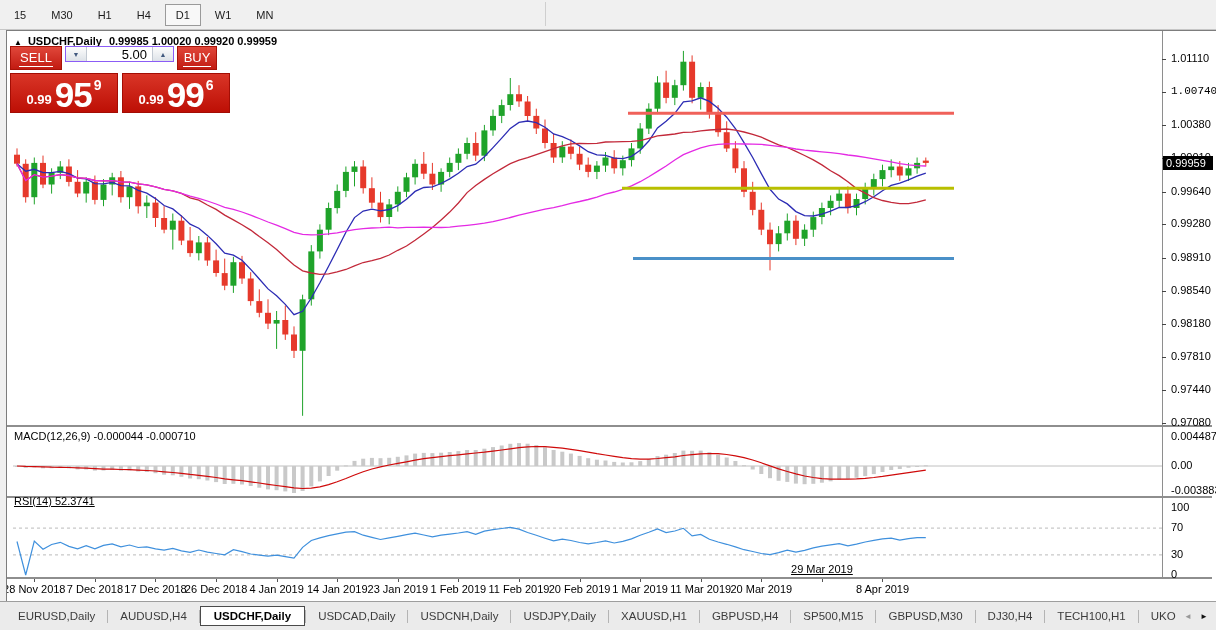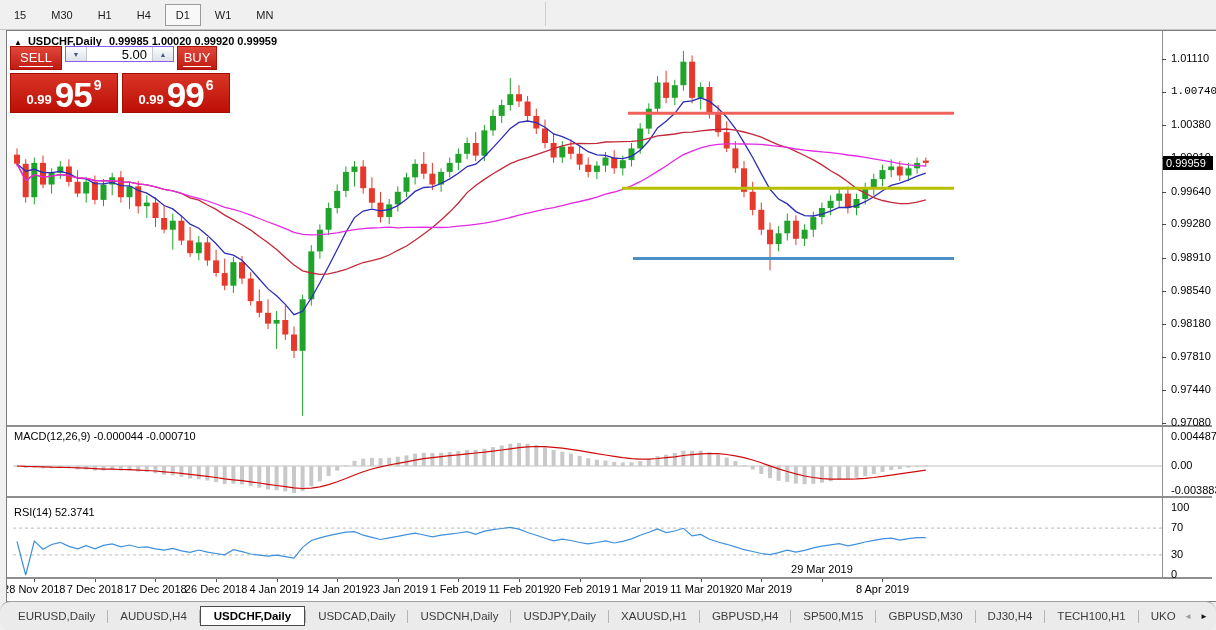--- a/index.html
+++ b/index.html
@@ -50,21 +50,21 @@
   
   .ax-label{position:absolute;font-size:11px;color:#000;white-space:nowrap;z-index:3;}
   .ax-tick{position:absolute;width:4px;height:1px;background:#444;z-index:3;}
   .date-label{position:absolute;font-size:11px;color:#000;transform:translateX(-50%);white-space:nowrap;z-index:3;}
   .date-tick{position:absolute;width:1px;height:3px;background:#555;z-index:3;}
   #price-tag{position:absolute;left:1156px;width:47px;height:14px;background:#000;color:#fff;
              font-size:11px;line-height:14px;padding-left:3px;z-index:4;}
   .ind-label{position:absolute;left:7px;font-size:11px;color:#000;z-index:4;}
 
   
-  #tab-bar{position:absolute;left:0;top:601px;width:1216px;height:29px;background:#ebebeb;border-top:1px solid #9e9e9e;border-radius:10px;}
+  #tab-bar{position:absolute;left:0;top:601px;width:1216px;height:29px;background:#ebebeb;border-top:1px solid #9e9e9e;}
   #tab-strip{position:absolute;left:6px;top:2px;right:38px;height:24px;display:flex;align-items:center;
              overflow:hidden;white-space:nowrap;}
   .sym-tab{font-size:11.5px;color:#3c3c3c;padding:3px 12px;cursor:pointer;flex:0 0 auto;}
   .sym-tab.active{background:#fff;border:1px solid #4a4a4a;color:#000;font-weight:bold;padding:3px 13px;}
   .tab-div{width:1px;height:13px;background:#b4b4b4;flex:0 0 auto;}
   #tab-arrows{position:absolute;right:4px;top:7px;display:flex;z-index:2;}
   .tab-arr{width:16px;height:15px;display:flex;align-items:center;justify-content:center;
            font-size:8px;cursor:pointer;}
   .tab-arr.left{color:#999;}
   .tab-arr.right{color:#111;}
@@ -488,21 +488,21 @@
         <div class="ax-label" style="left: 1164px; top: 399px;">0.004487</div>
         <div class="ax-label" style="left: 1164px; top: 428px;">0.00</div>
         <div class="ax-label" style="left: 1164px; top: 453.096px;">-0.003883</div>
         <div class="ax-label" style="left: 1164px; top: 470px;">100</div>
         <div class="ax-label" style="left: 1164px; top: 490.1px;">70</div>
         <div class="ax-label" style="left: 1164px; top: 516.9px;">30</div>
         <div class="ax-label" style="left: 1164px; top: 537px;">0</div>
       </div>
     <div id="price-tag" style="top: 124.961px;"><span>0.99959</span></div>
     <div class="ind-label" id="macd-label" style="top:399px;">MACD(12,26,9) -0.000044 -0.000710</div>
-    <div class="ind-label" id="rsi-label" style="top:475px;">RSI(14) 52.3741</div>
+    <div class="ind-label" id="rsi-label" style="top:464px;text-decoration:underline;">RSI(14) 52.3741</div>
     <div id="date-layer">
         <div class="date-label" style="left: 27.31px; top: 552px;">28 Nov 2018</div>
         <div class="date-tick" style="left: 27px; top: 548px;"></div>
         <div class="date-label" style="left: 87.895px; top: 552px;">7 Dec 2018</div>
         <div class="date-tick" style="left: 88px; top: 548px;"></div>
         <div class="date-label" style="left: 148.48px; top: 552px;">17 Dec 2018</div>
         <div class="date-tick" style="left: 148px; top: 548px;"></div>
         <div class="date-label" style="left: 209.065px; top: 552px;">26 Dec 2018</div>
         <div class="date-tick" style="left: 209px; top: 548px;"></div>
         <div class="date-label" style="left: 269.65px; top: 552px;">4 Jan 2019</div>
@@ -516,21 +516,21 @@
         <div class="date-label" style="left: 511.99px; top: 552px;">11 Feb 2019</div>
         <div class="date-tick" style="left: 512px; top: 548px;"></div>
         <div class="date-label" style="left: 572.575px; top: 552px;">20 Feb 2019</div>
         <div class="date-tick" style="left: 573px; top: 548px;"></div>
         <div class="date-label" style="left: 633.16px; top: 552px;">1 Mar 2019</div>
         <div class="date-tick" style="left: 633px; top: 548px;"></div>
         <div class="date-label" style="left: 693.745px; top: 552px;">11 Mar 2019</div>
         <div class="date-tick" style="left: 694px; top: 548px;"></div>
         <div class="date-label" style="left: 754.33px; top: 552px;">20 Mar 2019</div>
         <div class="date-tick" style="left: 754px; top: 548px;"></div>
-        <div class="date-label" style="left: 814.915px; top: 532px;">29 Mar 2019</div>
+        <div class="date-label" style="left: 814.915px; top: 532px; text-decoration: underline;">29 Mar 2019</div>
         <div class="date-tick" style="left: 815px; top: 548px;"></div>
         <div class="date-label" style="left: 875.5px; top: 552px;">8 Apr 2019</div>
         <div class="date-tick" style="left: 875px; top: 548px;"></div>
       </div>
   </div>
 
   <div id="tab-bar">
     <div id="tab-strip">
         <div class="sym-tab">EURUSD,Daily</div>
         <div class="tab-div"></div>

